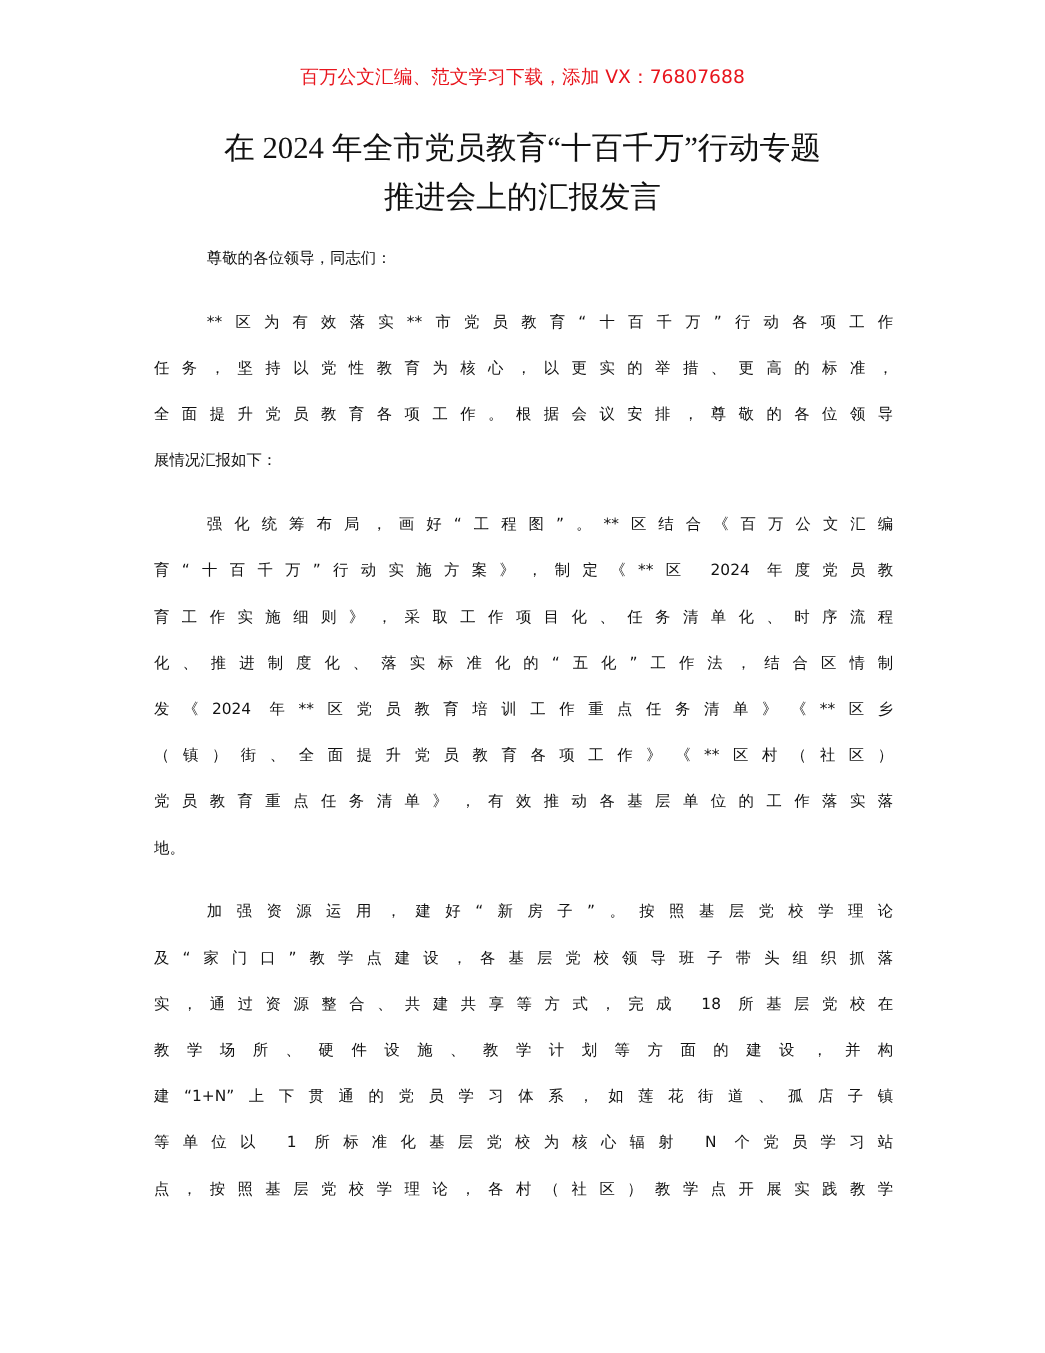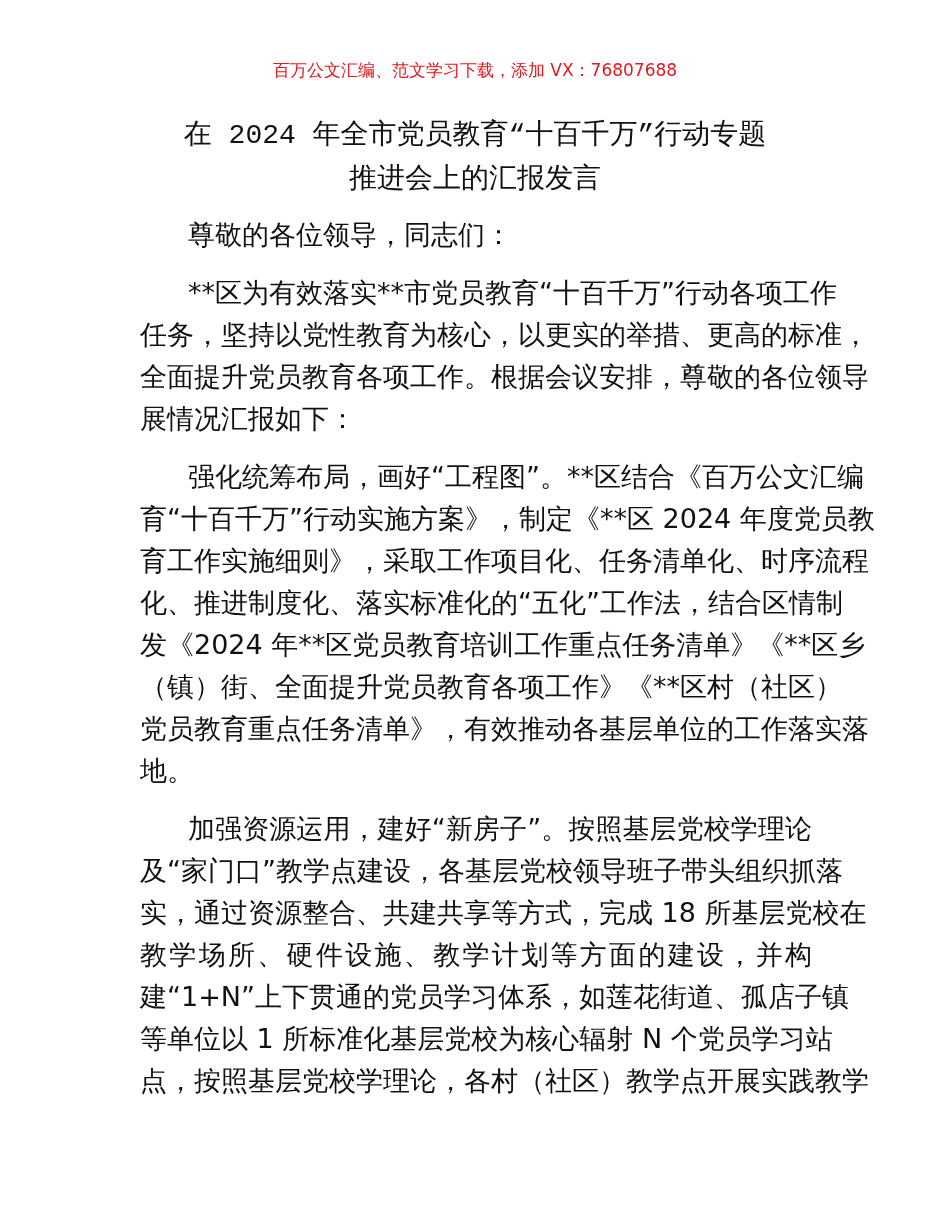--- a/index.html
+++ b/index.html
@@ -4,25 +4,25 @@
   <style>
     html, body { margin: 0; padding: 0; background: #ffffff; }
     body { width: 950px; height: 1230px; position: relative; overflow: hidden; }
     .page { position: absolute; left: 0; top: 0; width: 950px; height: 902px; background: #fff; }
     .header-note {
       position: absolute; left: 0; top: 56px; width: 950px; text-align: center;
       color: #e8151d; font-family: "DejaVu Sans", sans-serif; font-size: 17px; line-height: 28px;
     }
     .title {
       position: absolute; left: 140px; top: 114px; width: 670px; text-align: center;
-      font-family: Liberation Mono, monospace; font-size: 28px; line-height: 44px; color: #111;
+      font-family: Liberation Serif, serif; font-size: 28px; line-height: 44px; color: #111;
     }
     .body-text {
       position: absolute; left: 140px; top: 214px; width: 672px;
-      font-family: "DejaVu Sans", sans-serif; font-size: 27px; color: #111;
+      font-family: "DejaVu Sans", sans-serif; font-size: 14px; color: #111;
     }
     .line { height: 42px; line-height: 42px; white-space: nowrap; text-align: justify; text-align-last: justify; }
     .line.last { text-align-last: left; }
     .line.indent { padding-left: 48px; }
     .gap { height: 16px; }
   </style>
 </head>
 <body>
 
 <div class="page">

